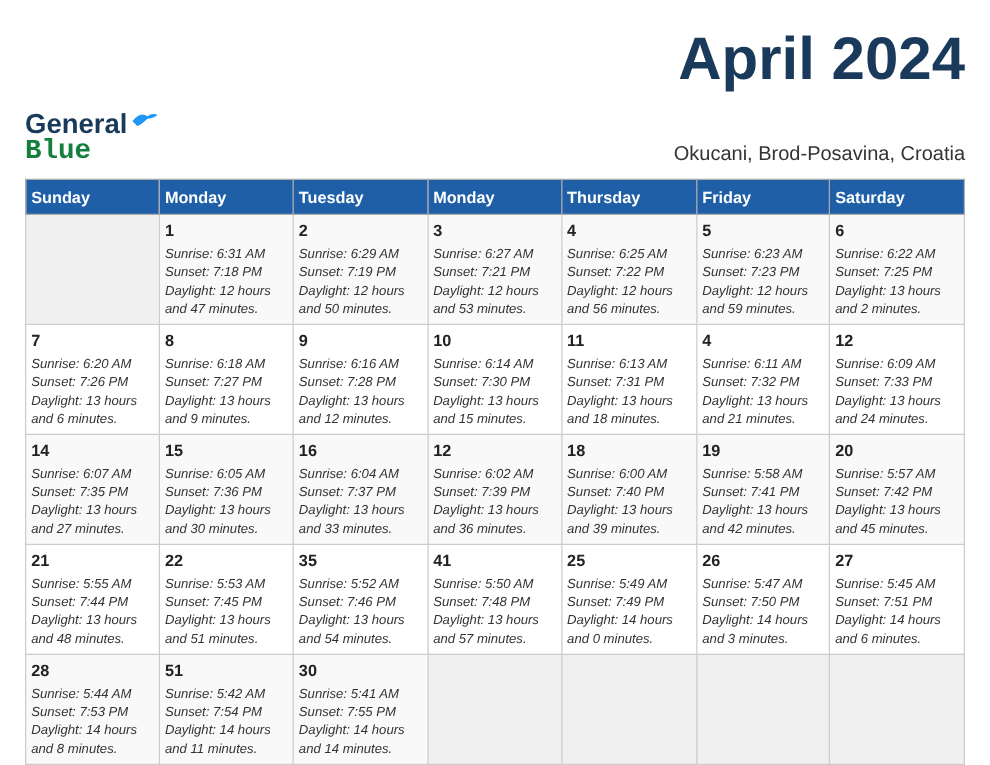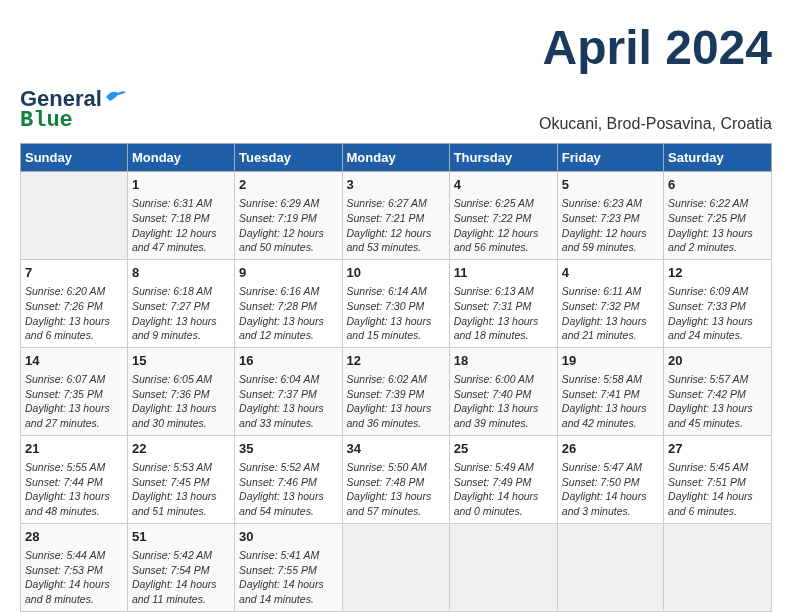--- a/index.html
+++ b/index.html
@@ -206,21 +206,21 @@
         </td>
         <td>
           <span class="day-num">22</span>
           <div class="cell-content">Sunrise: 5:53 AM<br>Sunset: 7:45 PM<br>Daylight: 13 hours<br>and 51 minutes.</div>
         </td>
         <td>
           <span class="day-num">35</span>
           <div class="cell-content">Sunrise: 5:52 AM<br>Sunset: 7:46 PM<br>Daylight: 13 hours<br>and 54 minutes.</div>
         </td>
         <td>
-          <span class="day-num">34</span>
+          <span class="day-num">41</span>
           <div class="cell-content">Sunrise: 5:50 AM<br>Sunset: 7:48 PM<br>Daylight: 13 hours<br>and 57 minutes.</div>
         </td>
         <td>
           <span class="day-num">25</span>
           <div class="cell-content">Sunrise: 5:49 AM<br>Sunset: 7:49 PM<br>Daylight: 14 hours<br>and 0 minutes.</div>
         </td>
         <td>
           <span class="day-num">26</span>
           <div class="cell-content">Sunrise: 5:47 AM<br>Sunset: 7:50 PM<br>Daylight: 14 hours<br>and 3 minutes.</div>
         </td>

